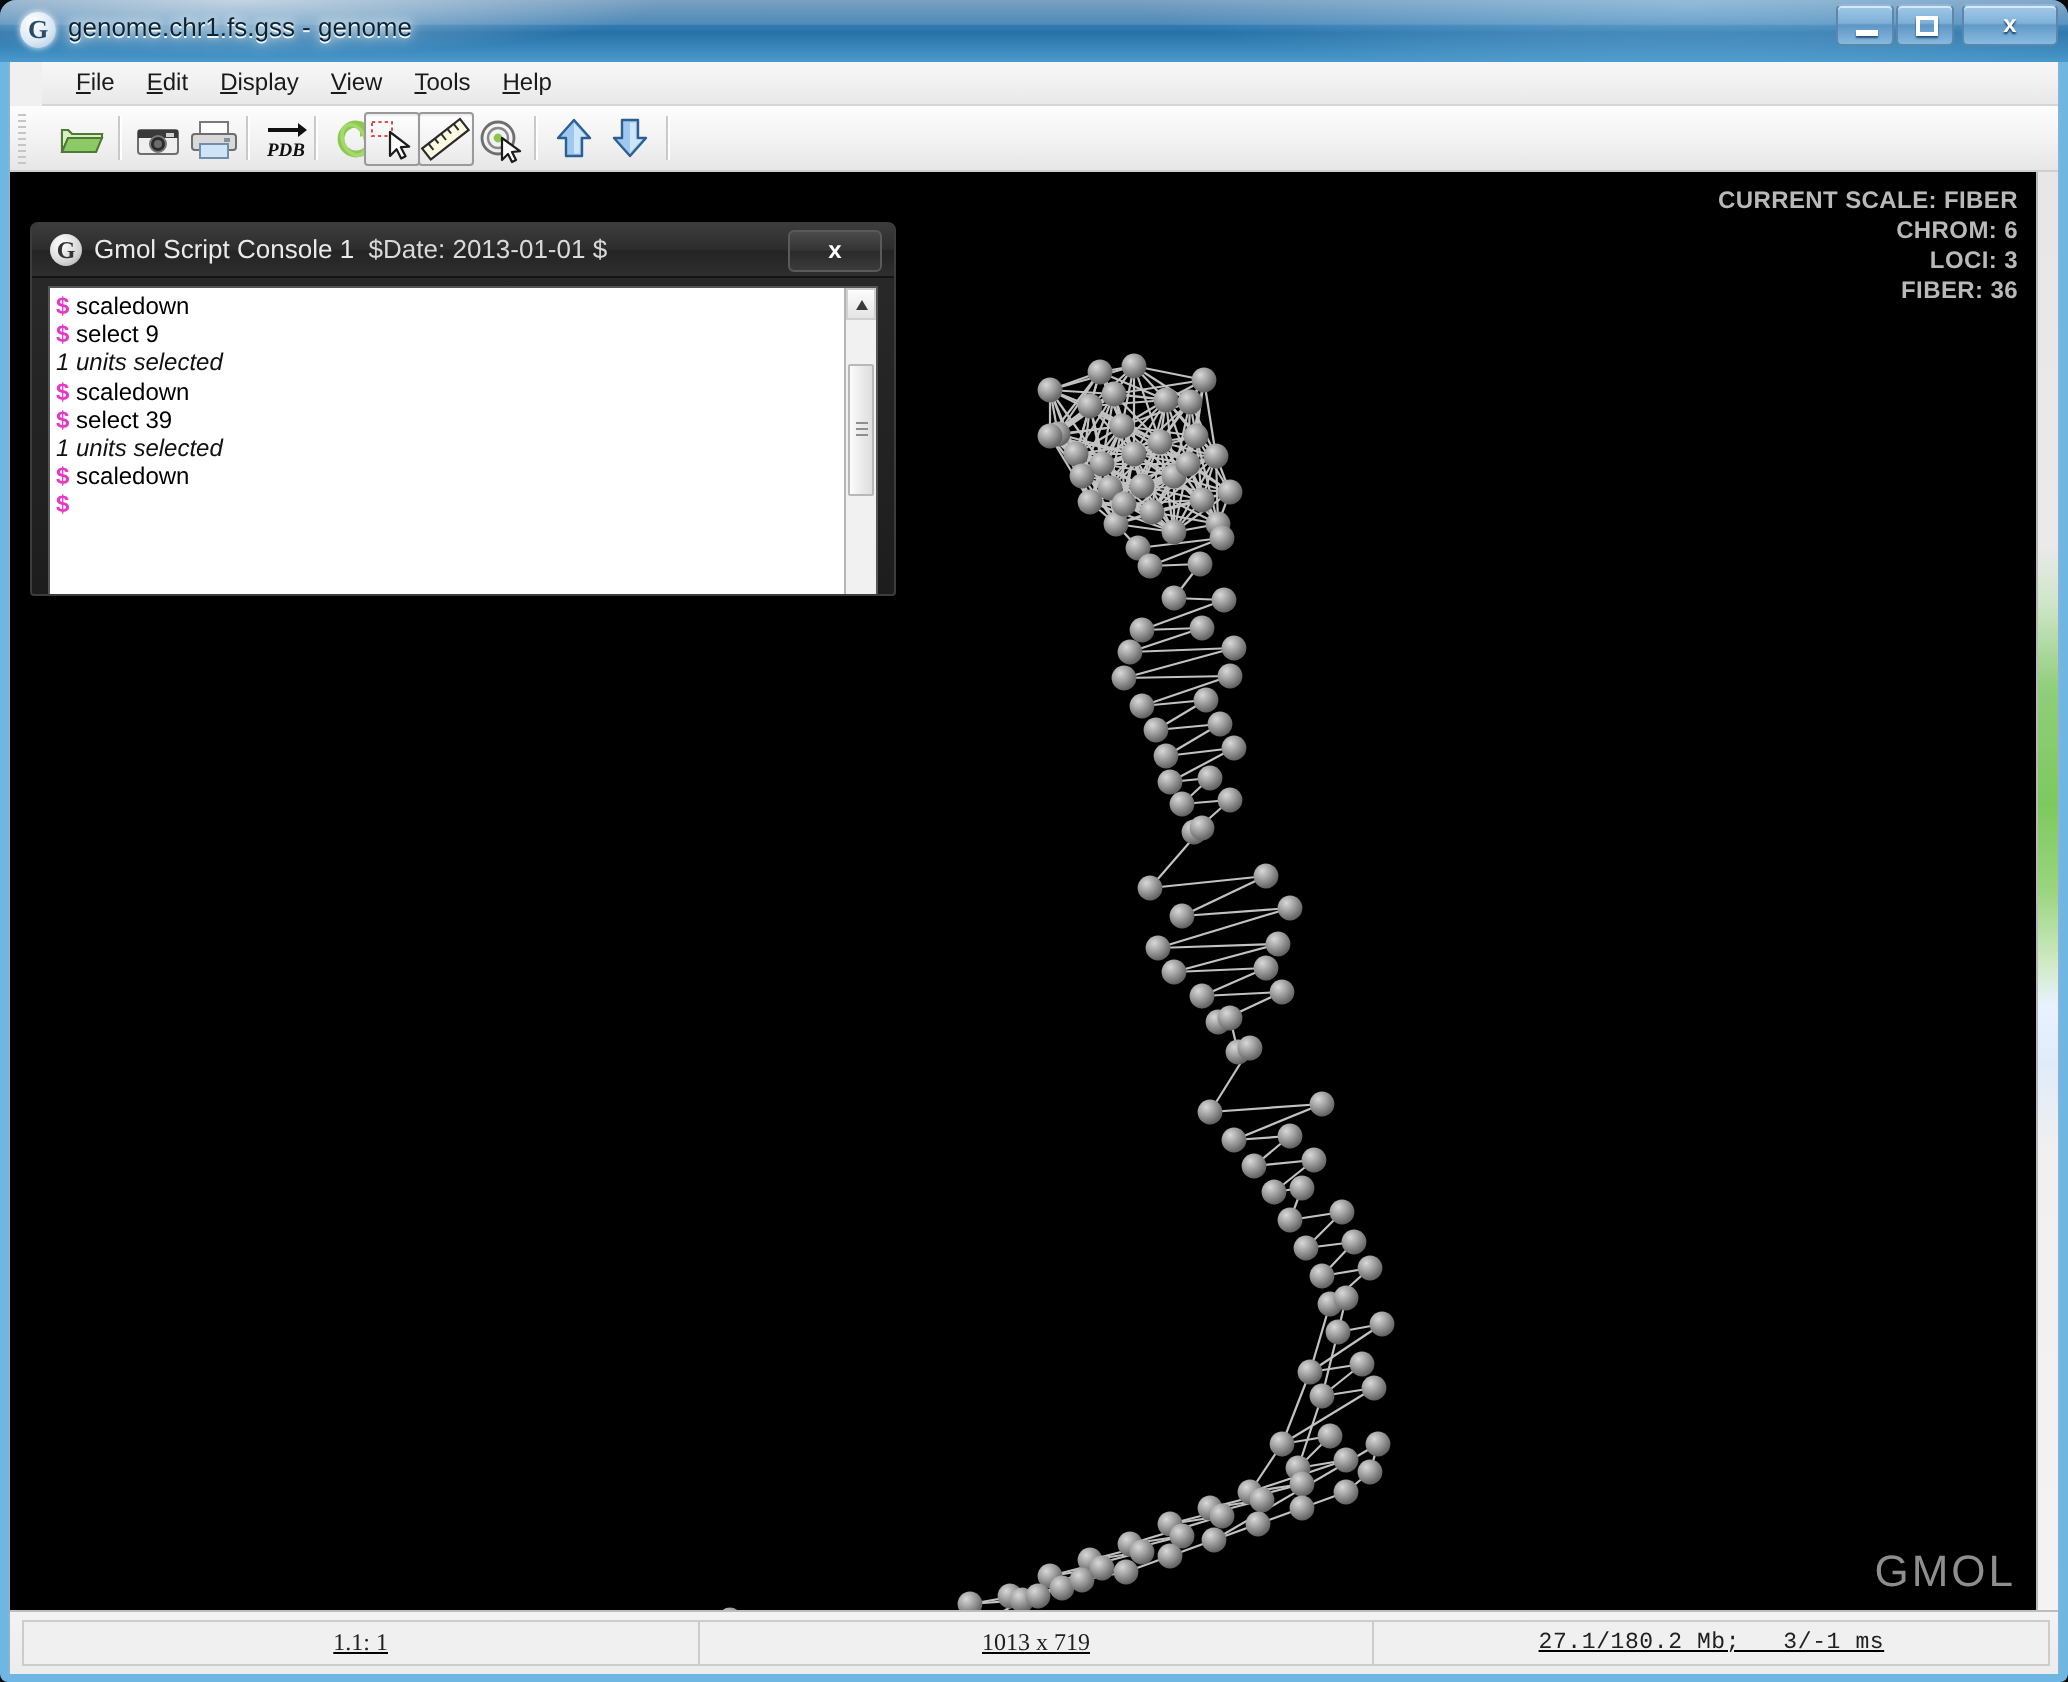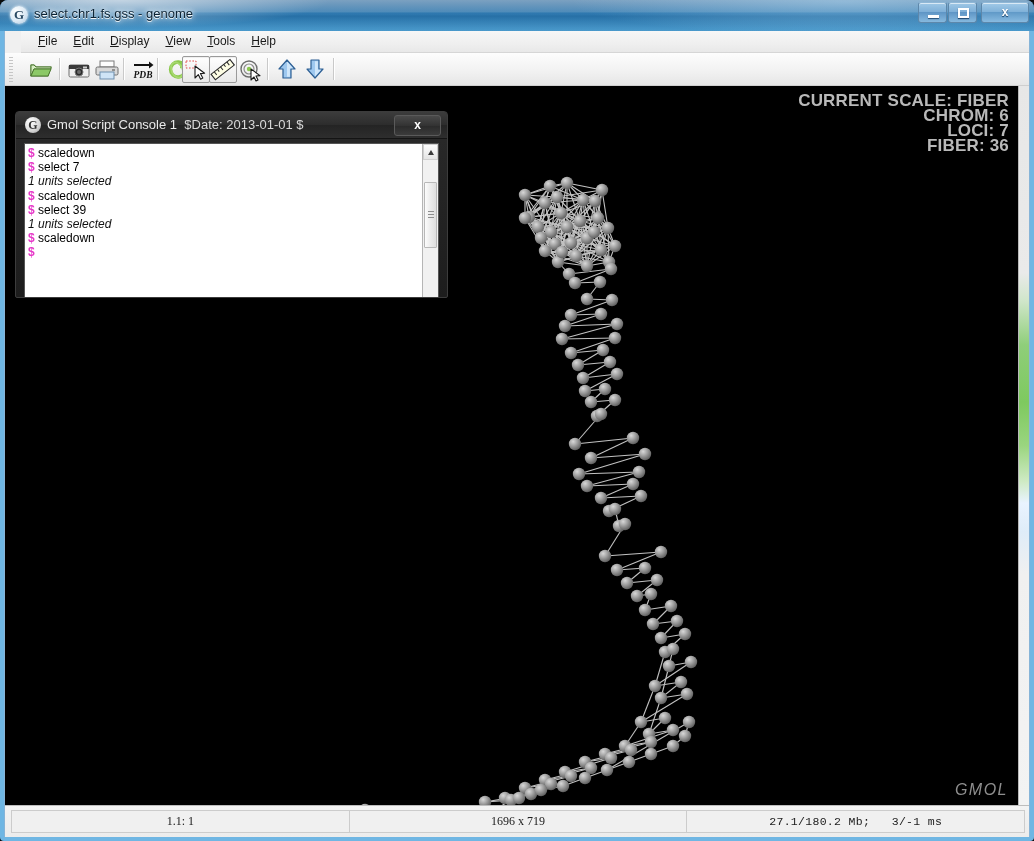--- a/index.html
+++ b/index.html
@@ -179,48 +179,48 @@
        #e7e7e7 0%, #eaeaea 26%,
        #cfe6c9 30%, #8fce7a 36%, #7ec95f 44%,
        #9ad57f 50%, #cfeac4 55%,
        #e9f3ff 58%, #dfecf8 62%, #f0f0f0 68%, #f3f3f3 100%);
     border-left: 1px solid #b9b9b9;
     box-sizing: border-box;
   }
   #overlay-info {
     position: absolute; right: 9px; top: 7px;
     text-align: right;
-    font-size: 17px;
+    font-size: 12px;
     font-weight: bold;
     letter-spacing: .2px;
     color: #b9b9b9;
     line-height: 15px;
     text-shadow: 0 0 1px rgba(0,0,0,.9);
     user-select: none;
   }
   #watermark {
     position: absolute; right: 10px; bottom: 6px;
-    font-size: 16px;
+    font-size: 22px;
     letter-spacing: 1.5px;
     color: #8e8e8e;
     user-select: none;
-    font-style: italic;
   }
   #molecule { position: absolute; left: 0; top: 0; width: 1013px; height: 719px; }
 
   
   #statusbar {
     position: absolute; left: 0; top: 774px;
     width: 1026px; height: 32px;
     background: linear-gradient(to bottom, #f3f3f3, #ececec);
     box-sizing: border-box;
     border-top: 1px solid #bdbdbd;
     padding: 4px 6px 16px 6px;
     display: flex;
     gap: 0px;
+    text-decoration: underline;
   }
   .status-cell {
     flex: 1;
     height: 23px;
     border: 1px solid #cccccc;
     border-left: none;
     background: #f0f0f0;
     box-sizing: border-box;
     text-align: center;
     line-height: 21px;
@@ -340,21 +340,21 @@
 </style>
 </head>
 <body>
 
 <div id="app-window">
 
   <div id="titlebar">
     <div id="titlebar-left-glow"></div>
     <div id="titlebar-right-glow"></div>
     <div id="app-icon">G</div>
-    <div id="app-title">select.chr1.fs.gss - genome</div>
+    <div id="app-title">genome.chr1.fs.gss - genome</div>
 
     <div class="wbtn" id="btn-min">
       <span class="bar"></span>
     </div>
     <div class="wbtn" id="btn-max">
       <span class="sq"></span>
     </div>
     <div class="wbtn" id="btn-close">
       <span class="glyph">x</span>
     </div>
@@ -956,45 +956,45 @@
             <circle cx="646" cy="668" r="6.2" fill="url(#sphereGrad)"></circle>
             <circle cx="668" cy="660" r="6.2" fill="url(#sphereGrad)"></circle>
             <circle cx="680" cy="650" r="6.2" fill="url(#sphereGrad)"></circle>
             <circle cx="684" cy="636" r="6.2" fill="url(#sphereGrad)"></circle>
           </g>
       </svg>
 
       <div id="overlay-info">
         <div>CURRENT SCALE: FIBER</div>
         <div>CHROM: 6</div>
-        <div>LOCI: 7</div>
+        <div>LOCI: 3</div>
         <div>FIBER: 36</div>
       </div>
 
       <div id="watermark">GMOL</div>
     </div>
     <div id="canvas-right-strip"></div>
 
     <div id="statusbar">
       <div class="status-cell">1.1: 1</div>
-      <div class="status-cell">1696 x 719</div>
+      <div class="status-cell">1013 x 719</div>
       <div class="status-cell mono">27.1/180.2 Mb;   3/-1 ms</div>
     </div>
 
     <div id="console-dialog">
       <div id="console-titlebar">
         <div id="console-icon">G</div>
         <div id="console-title"><span>Gmol Script Console 1</span>&nbsp;&nbsp;<span class="date">$Date: 2013-01-01 $</span></div>
         <div id="console-close">x</div>
       </div>
 
       <div id="console-textarea-wrap">
         <div id="console-text">
             <div class="cline"><span class="prompt">$</span><span> scaledown</span></div>
-            <div class="cline"><span class="prompt">$</span><span> select 7</span></div>
+            <div class="cline"><span class="prompt">$</span><span> select 9</span></div>
             <div class="cline out">1 units selected</div>
             <div class="cline"><span class="prompt">$</span><span> scaledown</span></div>
             <div class="cline"><span class="prompt">$</span><span> select 39</span></div>
             <div class="cline out">1 units selected</div>
             <div class="cline"><span class="prompt">$</span><span> scaledown</span></div>
             <div class="cline"><span class="prompt">$</span><span> </span></div>
           </div>
 
         <div id="console-scrollbar">
           <div class="sb-arrow up">

